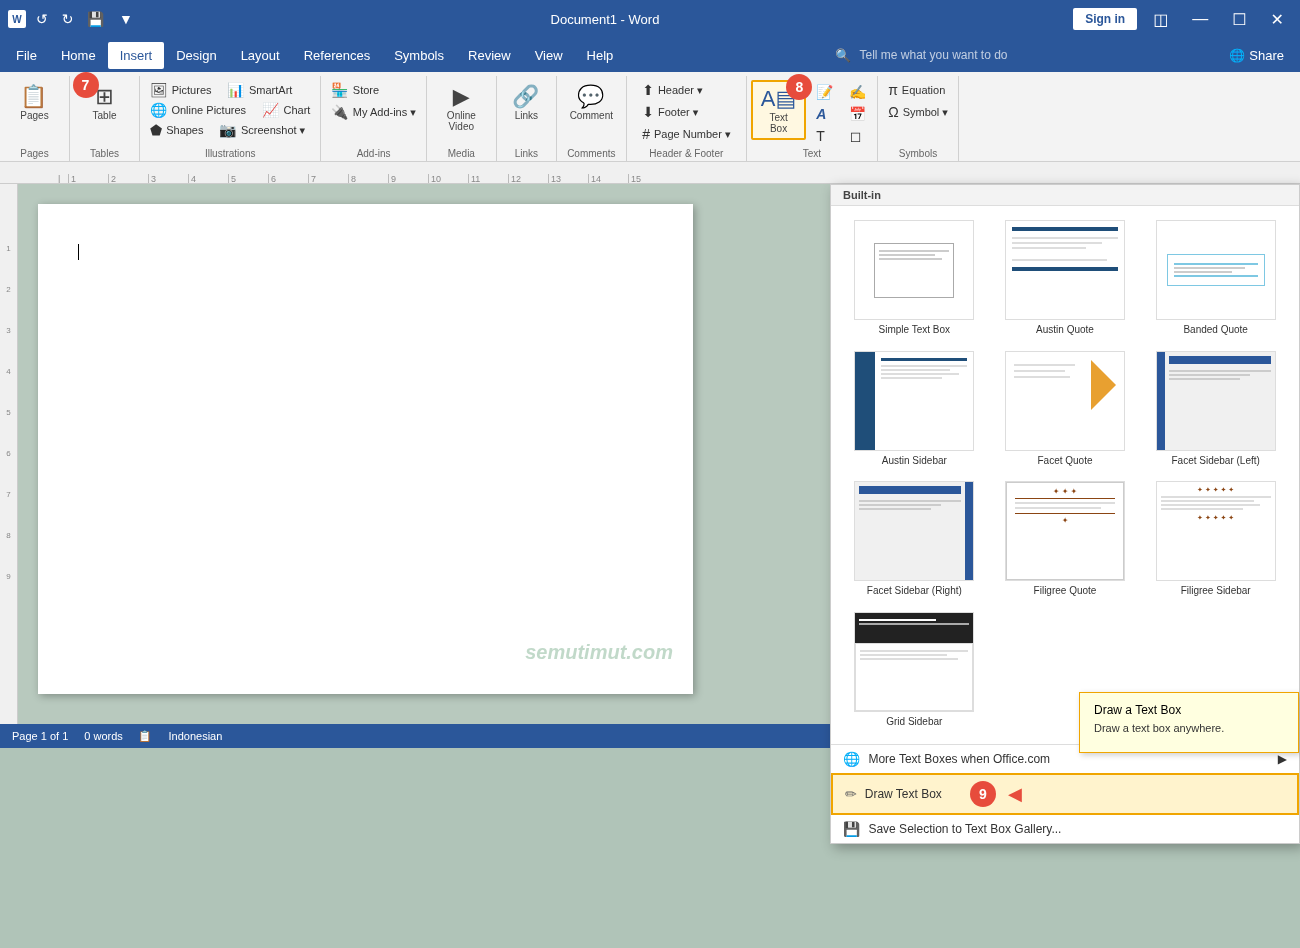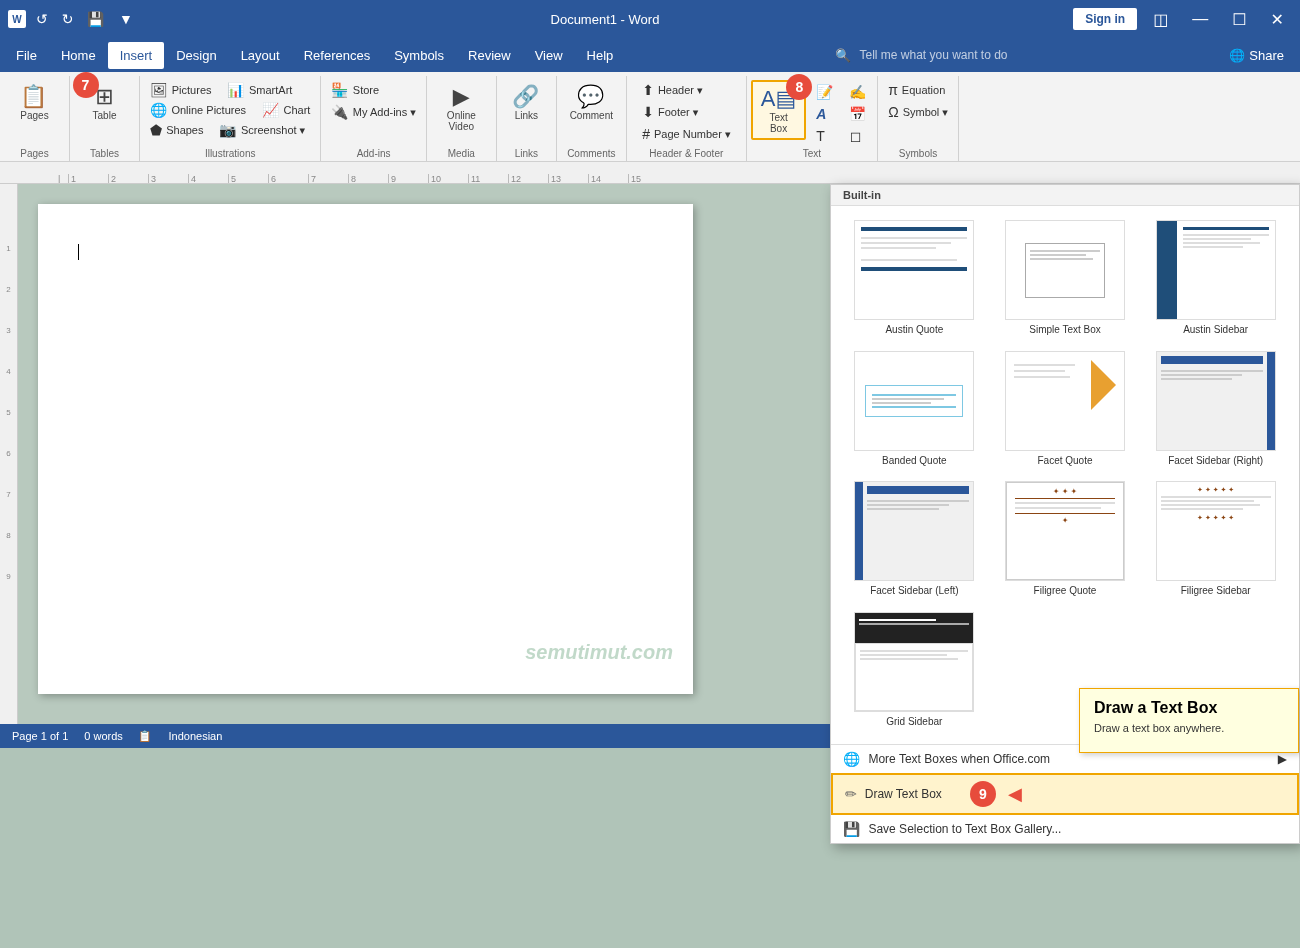--- a/index.html
+++ b/index.html
@@ -221,21 +221,21 @@
       bottom: 20px;
       right: 240px;
       background: #ffffe0;
       border: 1px solid #f0a500;
       padding: 10px 14px;
       width: 200px;
       font-size: 11px;
       box-shadow: 2px 2px 6px rgba(0,0,0,0.2);
       z-index: 200;
     }
-    .tooltip-title { font-weight: bold; font-size: 16px; margin-bottom: 4px; }
+    .tooltip-title { font-weight: normal; font-size: 12px; margin-bottom: 4px; }
     .tooltip-text { color: #333; line-height: 1.4; }
 
     
     .status-bar {
       background: #2b579a;
       height: 24px;
       display: flex;
       align-items: center;
       padding: 0 12px;
       gap: 16px;
@@ -509,116 +509,116 @@
     </div>
   </div>
 
   <div class="dropdown-panel" style="top:0; right:0; height:660px; display:flex; flex-direction:column;">
     <div class="dropdown-panel-header">Built-in</div>
 
     <div class="textbox-grid" style="flex:1; overflow-y:auto;">
 
       <div class="textbox-item">
         <div class="textbox-thumbnail">
+          <div style="height:100%; display:flex; align-items:center; justify-content:center; padding:8px;">
+            <div style="border:1px solid #aaa; width:80px; height:55px; padding:4px;">
+              <div style="height:2px; background:#ccc; margin:2px 0;"></div>
+              <div style="height:2px; background:#ccc; margin:2px 0; width:80%;"></div>
+              <div style="height:2px; background:#ccc; margin:2px 0; width:90%;"></div>
+            </div>
+          </div>
+        </div>
+        <span class="textbox-name">Simple Text Box</span>
+      </div>
+
+      <div class="textbox-item">
+        <div class="textbox-thumbnail">
           <div style="height:100%; padding:6px;">
             <div style="height:4px; background:#1f4e79; margin-bottom:6px;"></div>
             <div style="height:2px; background:#ddd; margin:3px 0;"></div>
             <div style="height:2px; background:#ddd; margin:3px 0; width:85%;"></div>
             <div style="height:2px; background:#ddd; margin:3px 0; width:70%;"></div>
             <div style="height:2px; background:#ddd; margin:10px 0 3px 0; width:90%;"></div>
             <div style="height:4px; background:#1f4e79; margin-top:6px;"></div>
           </div>
         </div>
         <span class="textbox-name">Austin Quote</span>
       </div>
 
       <div class="textbox-item">
         <div class="textbox-thumbnail">
-          <div style="height:100%; display:flex; align-items:center; justify-content:center; padding:8px;">
-            <div style="border:1px solid #aaa; width:80px; height:55px; padding:4px;">
-              <div style="height:2px; background:#ccc; margin:2px 0;"></div>
-              <div style="height:2px; background:#ccc; margin:2px 0; width:80%;"></div>
-              <div style="height:2px; background:#ccc; margin:2px 0; width:90%;"></div>
+          <div style="height:100%; padding:6px; display:flex; flex-direction:column; justify-content:center;">
+            <div style="border:1px solid #7ec8e3; padding:6px; margin:4px;">
+              <div style="height:2px; background:#7ec8e3; margin:2px 0;"></div>
+              <div style="height:2px; background:#ccc; margin:2px 0; width:85%;"></div>
+              <div style="height:2px; background:#ccc; margin:2px 0; width:70%;"></div>
+              <div style="height:2px; background:#7ec8e3; margin:2px 0;"></div>
             </div>
           </div>
         </div>
-        <span class="textbox-name">Simple Text Box</span>
+        <span class="textbox-name">Banded Quote</span>
       </div>
 
       <div class="textbox-item">
         <div class="textbox-thumbnail">
           <div style="height:100%; display:flex;">
             <div style="width:20px; background:#1f4e79;"></div>
             <div style="flex:1; padding:6px;">
               <div style="height:3px; background:#1f4e79; margin-bottom:4px;"></div>
               <div style="height:2px; background:#ddd; margin:2px 0;"></div>
               <div style="height:2px; background:#ddd; margin:2px 0; width:80%;"></div>
               <div style="height:2px; background:#ddd; margin:2px 0; width:90%;"></div>
               <div style="height:2px; background:#ddd; margin:2px 0; width:70%;"></div>
             </div>
           </div>
         </div>
         <span class="textbox-name">Austin Sidebar</span>
       </div>
 
-      <div class="textbox-item">
-        <div class="textbox-thumbnail">
-          <div style="height:100%; padding:6px; display:flex; flex-direction:column; justify-content:center;">
-            <div style="border:1px solid #7ec8e3; padding:6px; margin:4px;">
-              <div style="height:2px; background:#7ec8e3; margin:2px 0;"></div>
-              <div style="height:2px; background:#ccc; margin:2px 0; width:85%;"></div>
-              <div style="height:2px; background:#ccc; margin:2px 0; width:70%;"></div>
-              <div style="height:2px; background:#7ec8e3; margin:2px 0;"></div>
-            </div>
-          </div>
-        </div>
-        <span class="textbox-name">Banded Quote</span>
-      </div>
-
 
       <div class="textbox-item">
         <div class="textbox-thumbnail">
           <div style="height:100%; padding:8px; position:relative;">
             <div style="position:absolute; top:8px; right:8px; width:0; height:0; border-left:25px solid #e8a030; border-top:25px solid transparent; border-bottom:25px solid transparent;"></div>
             <div style="height:2px; background:#ddd; margin:4px 0; width:60%;"></div>
             <div style="height:2px; background:#ddd; margin:4px 0; width:50%;"></div>
             <div style="height:2px; background:#ddd; margin:4px 0; width:55%;"></div>
           </div>
         </div>
         <span class="textbox-name">Facet Quote</span>
+      </div>
+
+      <div class="textbox-item">
+        <div class="textbox-thumbnail">
+          <div style="height:100%; display:flex;">
+            <div style="width:8px; background:#2b579a;"></div>
+            <div style="flex:1; background:#f0f0f0; padding:4px;">
+              <div style="height:8px; background:#2b579a; margin-bottom:6px;"></div>
+              <div style="height:2px; background:#ccc; margin:2px 0;"></div>
+              <div style="height:2px; background:#ccc; margin:2px 0; width:80%;"></div>
+              <div style="height:2px; background:#ccc; margin:2px 0; width:70%;"></div>
+            </div>
+          </div>
+        </div>
+        <span class="textbox-name">Facet Sidebar (Left)</span>
       </div>
 
       <div class="textbox-item">
         <div class="textbox-thumbnail">
           <div style="height:100%; display:flex; flex-direction:row-reverse;">
             <div style="width:8px; background:#2b579a;"></div>
             <div style="flex:1; background:#f0f0f0; padding:4px;">
               <div style="height:8px; background:#2b579a; margin-bottom:6px;"></div>
               <div style="height:2px; background:#ccc; margin:2px 0;"></div>
               <div style="height:2px; background:#ccc; margin:2px 0; width:80%;"></div>
               <div style="height:2px; background:#ccc; margin:2px 0; width:70%;"></div>
             </div>
           </div>
         </div>
         <span class="textbox-name">Facet Sidebar (Right)</span>
-      </div>
-
-      <div class="textbox-item">
-        <div class="textbox-thumbnail">
-          <div style="height:100%; display:flex;">
-            <div style="width:8px; background:#2b579a;"></div>
-            <div style="flex:1; background:#f0f0f0; padding:4px;">
-              <div style="height:8px; background:#2b579a; margin-bottom:6px;"></div>
-              <div style="height:2px; background:#ccc; margin:2px 0;"></div>
-              <div style="height:2px; background:#ccc; margin:2px 0; width:80%;"></div>
-              <div style="height:2px; background:#ccc; margin:2px 0; width:70%;"></div>
-            </div>
-          </div>
-        </div>
-        <span class="textbox-name">Facet Sidebar (Left)</span>
       </div>
 
       <div class="textbox-item">
         <div class="textbox-thumbnail">
           <div style="height:100%; padding:4px; border:1px solid #ccc;">
             <div style="text-align:center; color:#8B4513; font-size:8px;">✦ ✦ ✦</div>
             <div style="height:1px; background:#8B4513; margin:2px 4px;"></div>
             <div style="height:2px; background:#ddd; margin:3px 4px;"></div>
             <div style="height:2px; background:#ddd; margin:3px 4px; width:80%;"></div>
             <div style="height:1px; background:#8B4513; margin:4px 4px 2px;"></div>

